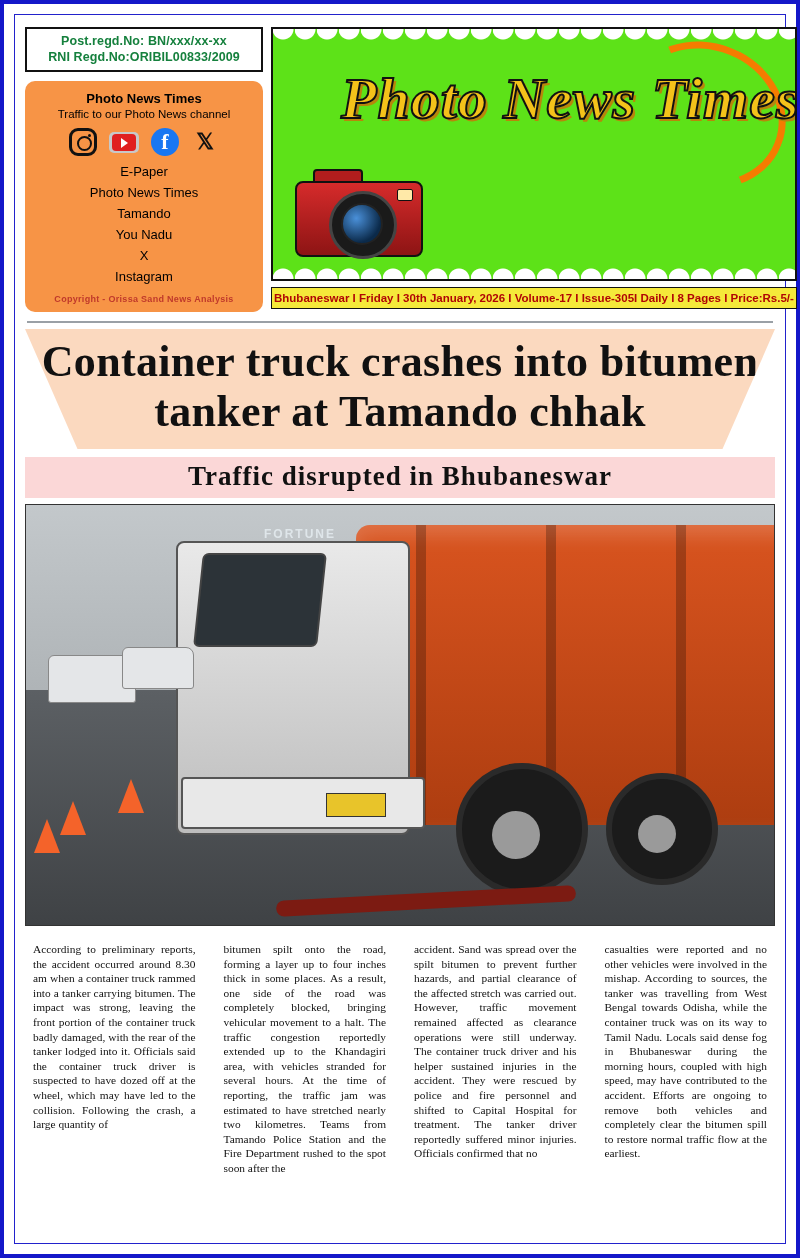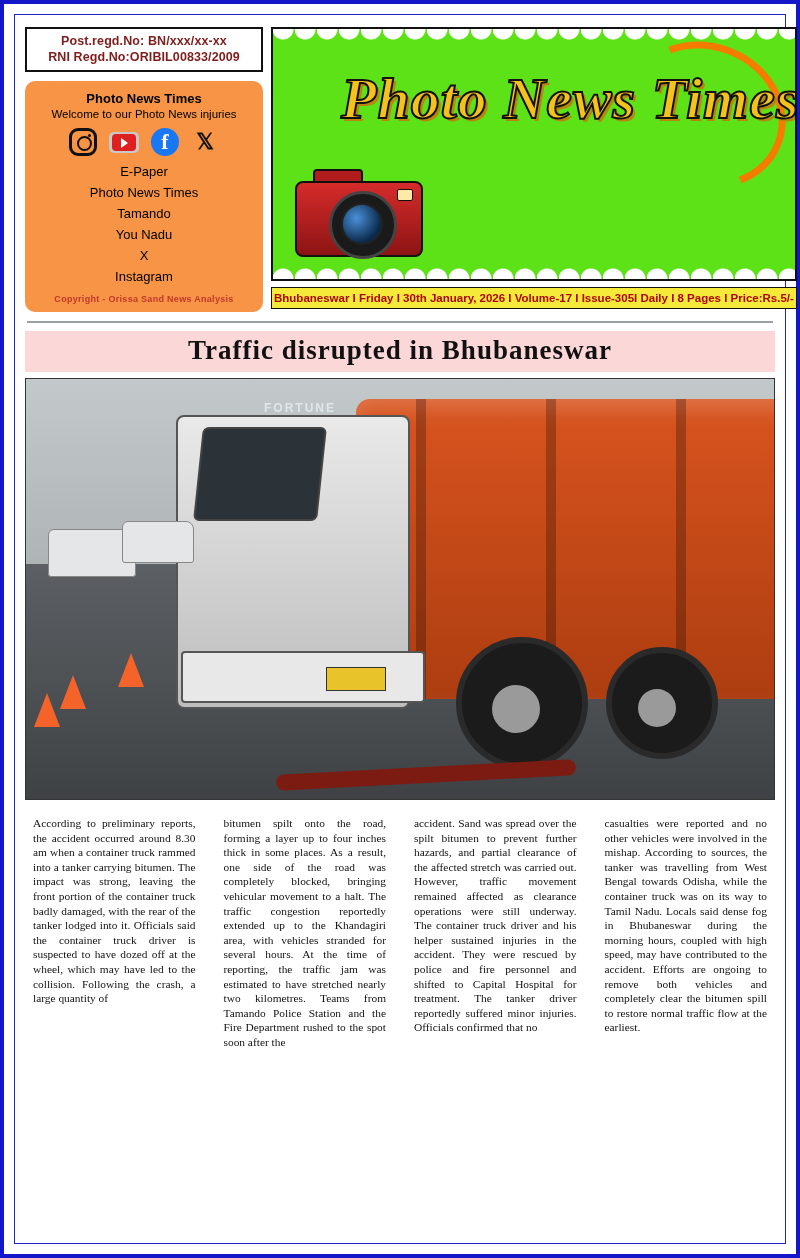--- a/index.html
+++ b/index.html
@@ -45,21 +45,21 @@
     display: flex;
     flex-direction: column;
   }
   .regd-box {
     border: 2px solid #111;
     background: #ffffff;
     padding: 4px 6px 5px 6px;
     box-sizing: border-box;
   }
   .regd-line {
-    color: #7f1d1d;
+    color: #15803d;
     font-weight: bold;
     font-size: 12.5px;
     letter-spacing: .1px;
     line-height: 16px;
     text-align: center;
   }
   .social-card {
     margin-top: 9px;
     background: #f79446;
     border-radius: 10px;
@@ -461,21 +461,21 @@
     <div class="masthead">
 
       <div class="left-col">
         <div class="regd-box">
           <div class="regd-line">Post.regd.No:  BN/xxx/xx-xx</div>
           <div class="regd-line">RNI  Regd.No:ORIBIL00833/2009</div>
         </div>
 
         <div class="social-card">
           <div class="sc-title">Photo News Times</div>
-          <div class="sc-sub">Welcome to our Photo News injuries</div>
+          <div class="sc-sub">Traffic to our Photo News channel</div>
 
           <div class="icon-row">
             <span class="ic ic-ig"></span>
             <span class="ic ic-yt">
               <span class="yt-in"></span>
               <span class="yt-tri"></span>
             </span>
             <span class="ic ic-fb">f</span>
             <span class="ic ic-x">𝕏</span>
           </div>
@@ -504,20 +504,23 @@
             <div class="cam-lens-in"></div>
             <div class="cam-flash"></div>
           </div>
         </div>
         <div class="dateline">Bhubaneswar I Friday I 30th January, 2026 I Volume-17 I Issue-305I Daily I 8 Pages I Price:Rs.5/-</div>
       </div>
     </div>
 
     <div class="hr-line"></div>
 
+    <div class="headline-wrap">
+      <div class="headline">Container truck crashes into bitumen tanker at Tamando  chhak</div>
+    </div>
 
     <div class="subhead">Traffic disrupted in Bhubaneswar</div>
 
     <div class="photo">
       <div class="ph-sky"></div>
       <div class="ph-road"></div>
       <div class="ph-tanker">
         <div class="ph-tanker-band" style="left:60px"></div>
         <div class="ph-tanker-band" style="left:190px"></div>
         <div class="ph-tanker-band" style="left:320px"></div>

